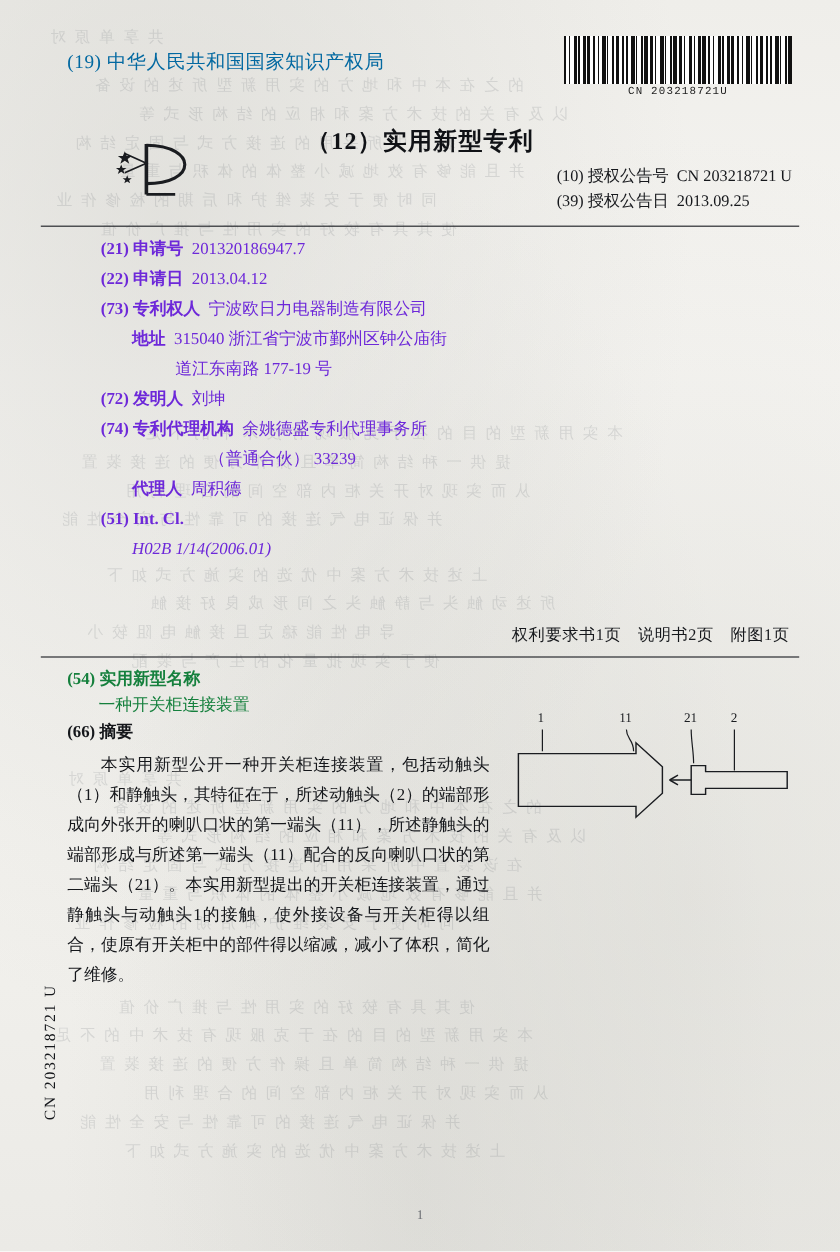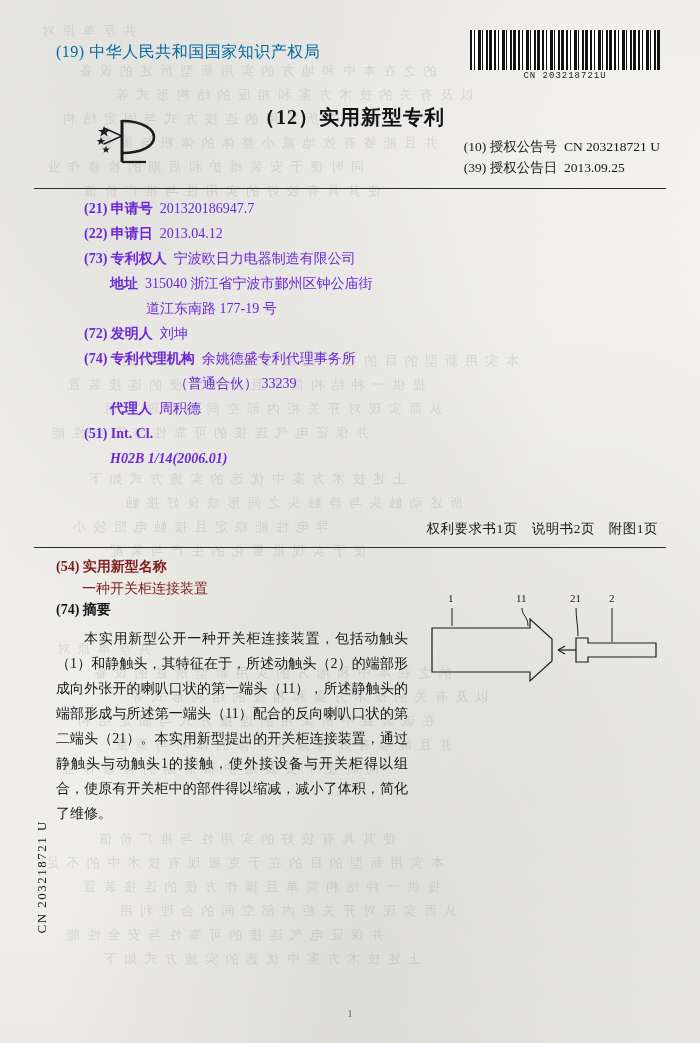--- a/index.html
+++ b/index.html
@@ -139,40 +139,40 @@
     color: #6d28d9;
     line-height: 25px;
     margin-left: 28px;
   }
   .biblio .row { white-space: nowrap; }
   .biblio .code { font-weight: bold; }
   .biblio .lbl { font-weight: bold; }
   .biblio .indent1 { padding-left: 26px; }
   .biblio .indent2 { padding-left: 62px; }
   .biblio .indent3 { padding-left: 90px; }
-  .italicbold { font-style: italic; font-weight: bold; }
+  .italicbold { font-style: italic; font-weight: normal; }
 
   
   .counts {
     position: absolute;
     right: 8px;
     top: 494px;
     font-size: 13.5px;
     color: #16181c;
     letter-spacing: 0.5px;
   }
   .counts span { margin-left: 10px; }
 
   
   .sec54 {
     position: absolute;
     left: 22px;
     top: 530px;
     font-size: 14px;
-    color: #7f1d1d;
+    color: #15803d;
     line-height: 22px;
   }
   .sec54 .hd { font-weight: bold; }
   .sec54 .nm { padding-left: 26px; font-size: 14px; }
 
   .sec57hd {
     position: absolute;
     left: 22px;
     top: 575px;
     font-size: 14px;
@@ -321,21 +321,21 @@
       <span>附图1页</span>
     </div>
 
     <div class="rule" id="rule-mid"></div>
 
     <div class="sec54">
       <div class="hd">(54) 实用新型名称</div>
       <div class="nm">一种开关柜连接装置</div>
     </div>
 
-    <div class="sec57hd">(74) 摘要</div>
+    <div class="sec57hd">(66) 摘要</div>
 
     <div class="abstract">本实用新型公开一种开关柜连接装置，包括动触头（1）和静触头，其特征在于，所述动触头（2）的端部形成向外张开的喇叭口状的第一端头（11），所述静触头的端部形成与所述第一端头（11）配合的反向喇叭口状的第二端头（21）。本实用新型提出的开关柜连接装置，通过静触头与动触头1的接触，使外接设备与开关柜得以组合，使原有开关柜中的部件得以缩减，减小了体积，简化了维修。</div>
 
     <div class="figure">
       <svg width="236" height="130" viewBox="0 0 236 130">
         <g fill="none" stroke="#1a1c20" stroke-width="1.2">
 
           <path d="M6 64 L6 86 L104 86 L104 95 L126 75 L126 53 L104 33 L104 42 L6 42 Z"></path>
 
           <path d="M150 64 L132 64" stroke-width="1.2"></path>

